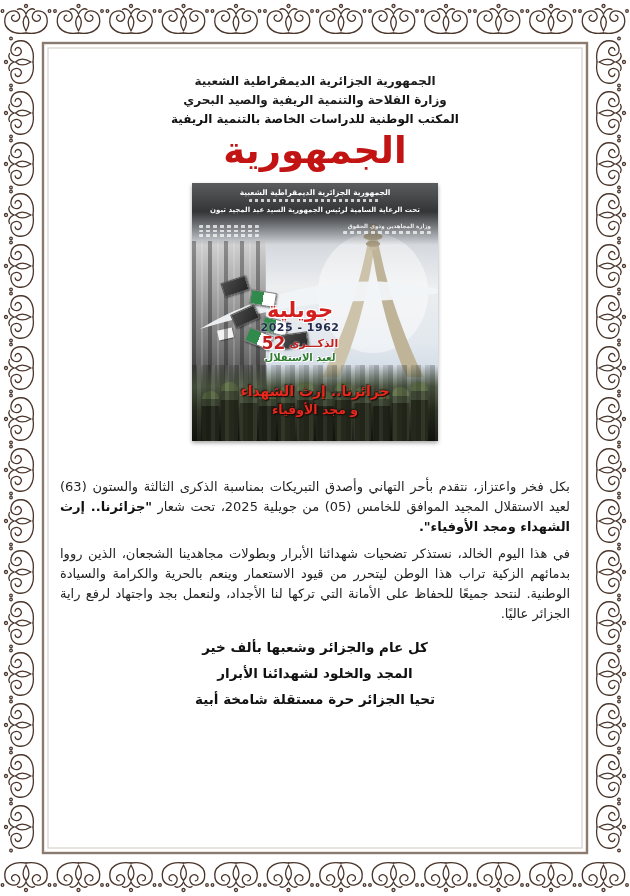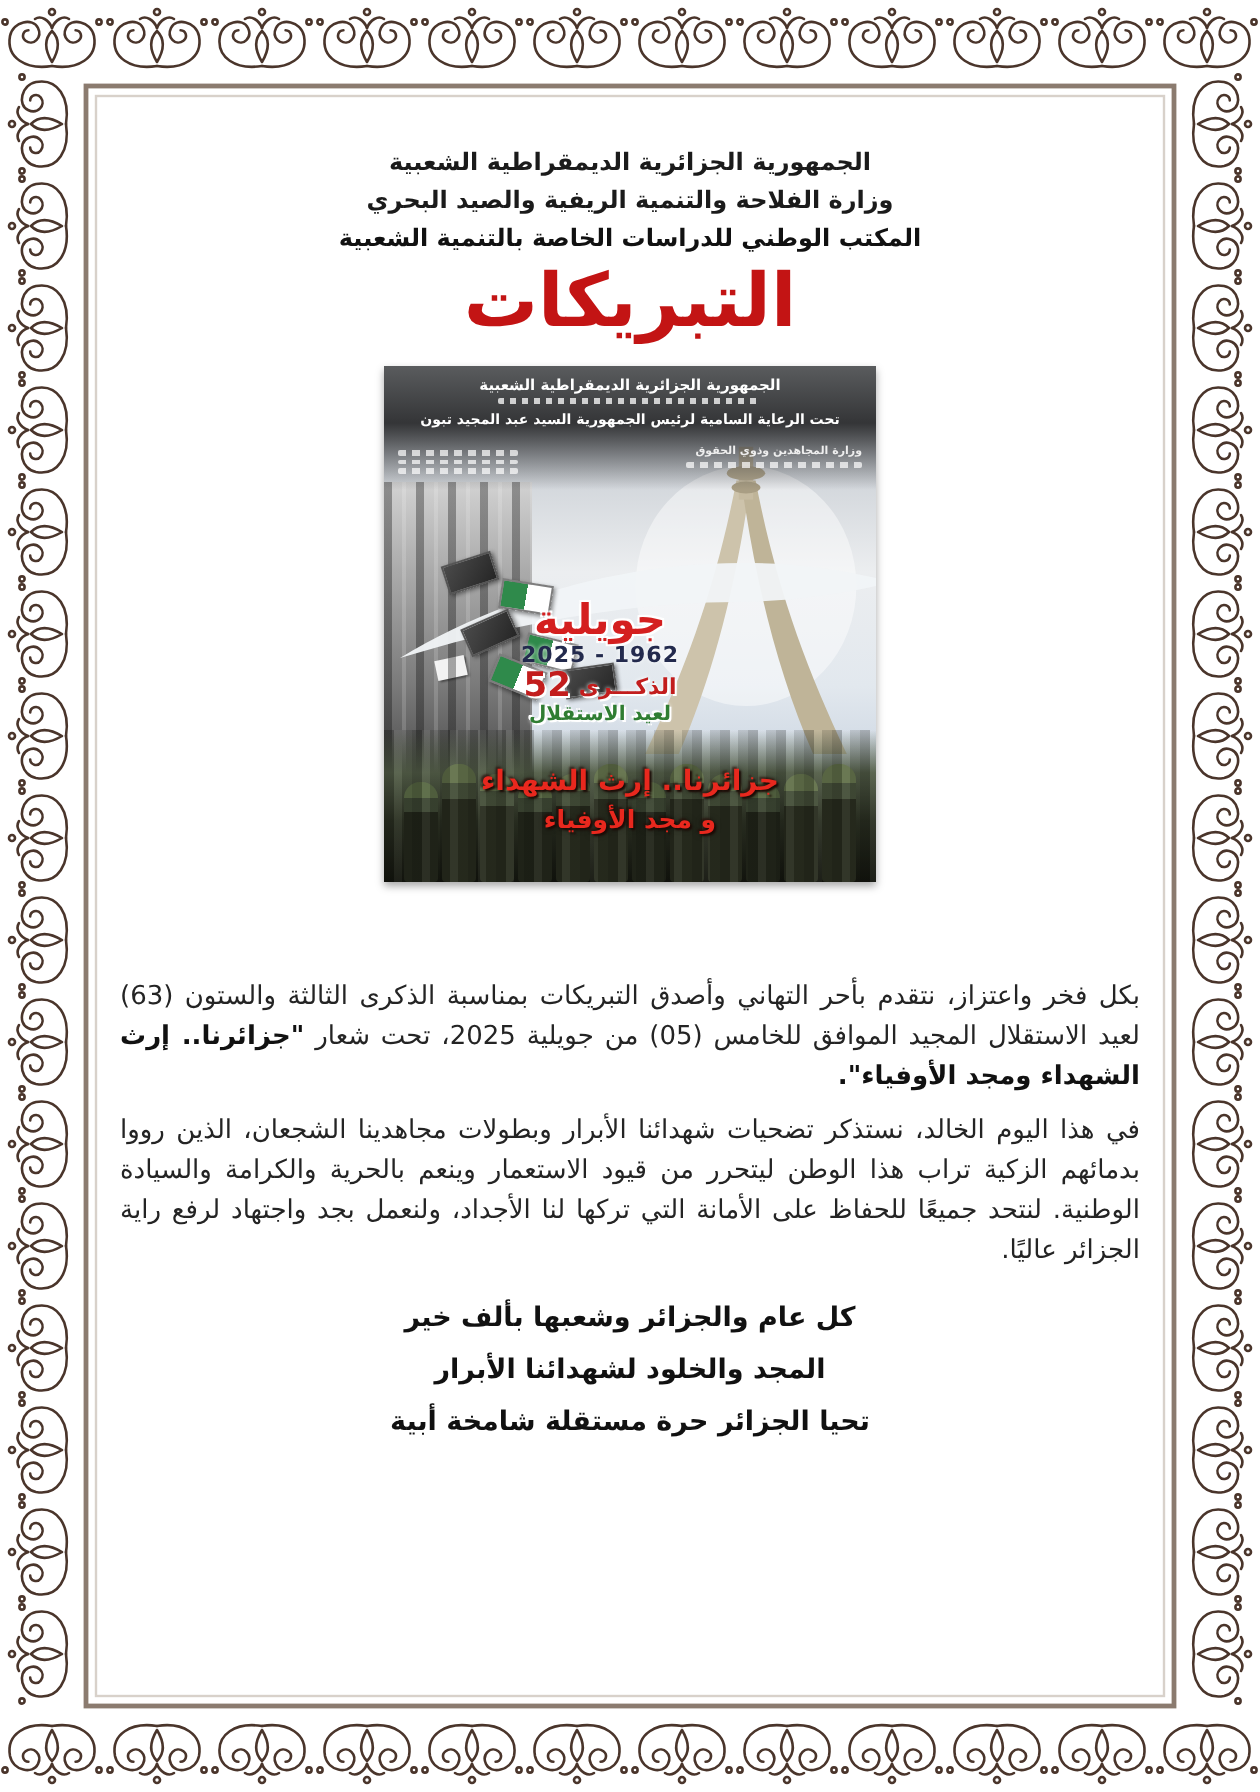--- a/index.html
+++ b/index.html
@@ -79,21 +79,21 @@
   .soldier:nth-child(3n){height:50px;background:linear-gradient(180deg,#5a6a45 0 16%,#3e4834 16% 30%,#23271b 30% 100%);}
   .p-soldiers::after{content:"";position:absolute;inset:0;
     background:repeating-linear-gradient(90deg,rgba(0,0,0,.22) 0 5px,rgba(255,255,255,.04) 5px 9px,rgba(0,0,0,.12) 9px 14px);}
   .p-slogan{position:absolute;left:0;right:0;bottom:24px;z-index:6;text-align:center;font-weight:bold;color:#e8281e;
     text-shadow:1px 1px 1px #1c0b06,-1px -1px 1px rgba(40,10,5,.6),0 0 3px rgba(0,0,0,.55);}
   .p-slogan .s1{font-size:14px;}
   .p-slogan .s2{font-size:12.5px;margin-top:3px;}
 
   
   .para{direction:rtl;text-align:justify;font-size:13px;line-height:20px;color:#242424;}
-  .p1{margin-top:48px;}
+  .p1{margin-top:36px;}
   .p2{margin-top:7px;}
   .para b{color:#111;}
   .closing{margin-top:15px;font-weight:bold;font-size:13.5px;color:#111;direction:rtl;}
   .closing div{margin-top:10px;}
 </style>
 </head>
 <body>
 
 <svg class="frame-svg" width="630" height="896" viewBox="0 0 630 896" xmlns="http://www.w3.org/2000/svg">
   <defs>
@@ -171,25 +171,25 @@
 
   <rect x="43" y="43" width="544" height="810" fill="none" stroke="#8b7b6f" stroke-width="2.4"></rect>
   <rect x="48" y="48" width="534" height="800" fill="none" stroke="#d8d1ca" stroke-width="1.2"></rect>
 </svg>
 
 <div class="content">
 
   <div class="gov-header">
     <div>الجمهورية الجزائرية الديمقراطية الشعبية</div>
     <div>وزارة الفلاحة والتنمية الريفية والصيد البحري</div>
-    <div class="l3">المكتب الوطني للدراسات الخاصة بالتنمية الشعبية</div>
-  </div>
-
-
-  <div class="title">التبريكات</div>
+    <div class="l3">المكتب الوطنية للدراسات الخاصة بالتنمية الريفية</div>
+  </div>
+
+
+  <div class="title">الجمهورية</div>
 
   <div class="poster">
     <div class="p-bw">
         <span class="p-bwflag"></span>
       </div>
 
     <svg class="p-monument" viewBox="0 0 100 130" xmlns="http://www.w3.org/2000/svg">
       <ellipse cx="50" cy="60" rx="46" ry="50" fill="#ffffff" opacity="0.45"></ellipse>
       <path d="M8,130 C26,92 38,58 46,16 L52,16 C46,60 36,98 22,130 Z" fill="#cdc3ab"></path>
       <path d="M92,130 C74,92 62,58 54,16 L48,16 C54,60 64,98 78,130 Z" fill="#bfb498"></path>

